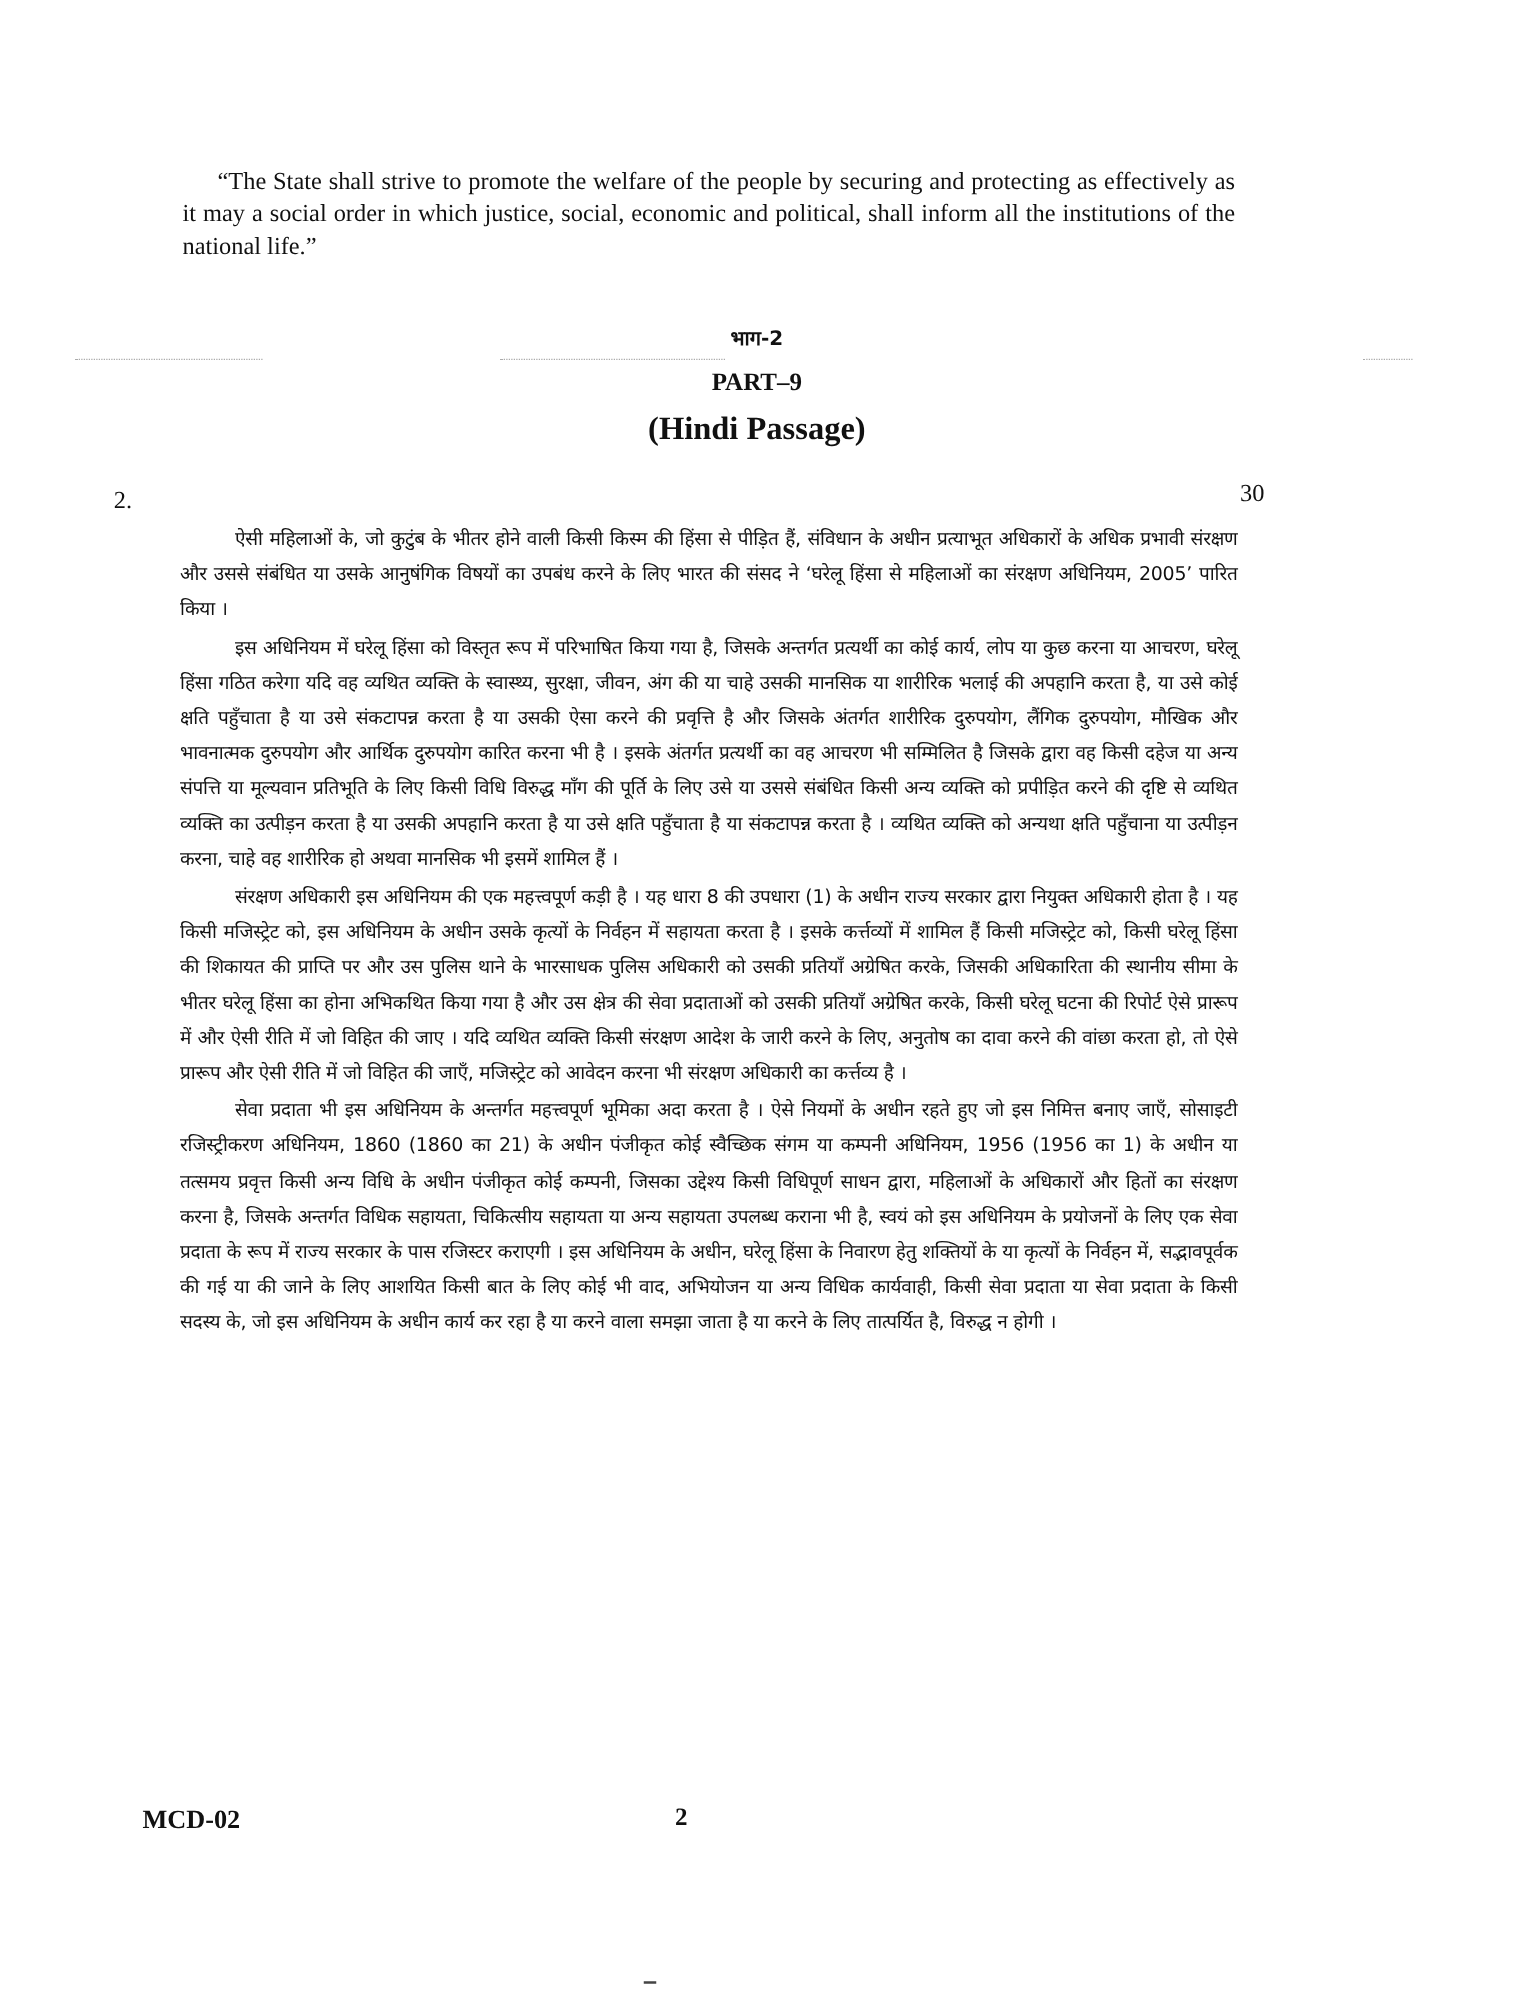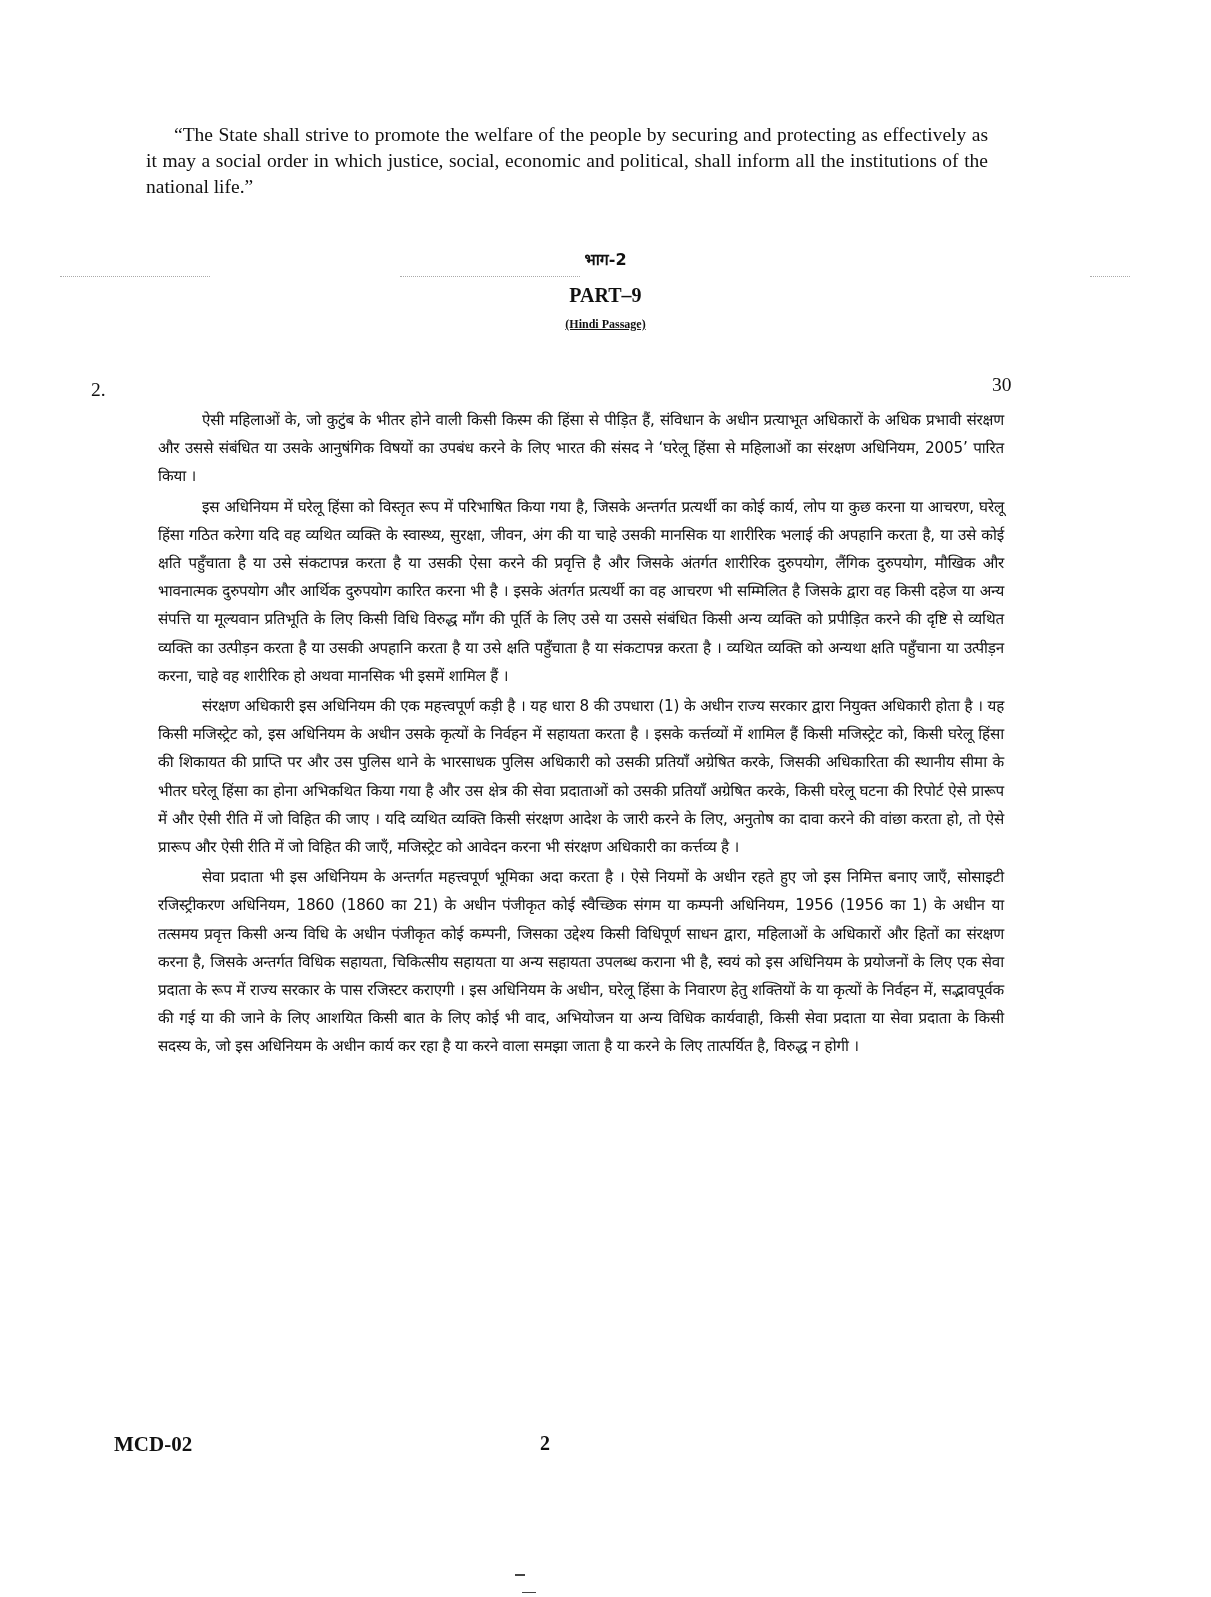--- a/index.html
+++ b/index.html
@@ -1,42 +1,42 @@
 <!DOCTYPE html>
 <html><head>
 <meta charset="utf-8">
 <style>
   html, body { margin: 0; padding: 0; background: #ffffff; }
   body {
     width: 1211px; height: 1597px; position: relative; overflow: hidden;
     color: #111; font-family: "Liberation Serif", "DejaVu Serif", serif;
   }
-  .page { position: absolute; left: 0; top: 4px; width: 1211px; height: 1423px; }
+  .page { position: absolute; left: 0; top: 15px; width: 1211px; height: 1423px; }
   .quote {
     position: absolute; left: 146px; top: 118px; width: 842px;
     font-size: 19.5px; line-height: 26px; text-align: justify;
   }
   .quote p { margin: 0; text-indent: 28px; }
   .heading {
     position: absolute; left: 0; width: 1211px; text-align: center;
     font-weight: bold;
   }
   .h-hindi { top: 244px; font-size: 16px; font-family: "DejaVu Sans", sans-serif; }
   .h-part { top: 280px; font-size: 20px; }
-  .h-sub { top: 313px; font-size: 12px; text-decoration: underline; }
+  .h-sub { top: 313px; font-size: 26px; }
   .scan-line {
     position: absolute; top: 272px; height: 1px; border-top: 1px dotted #aaa;
   }
   .q-num { position: absolute; left: 91px; top: 375px; font-size: 19.5px; }
   .q-text { position: absolute; left: 146px; top: 372px; font-size: 19.5px; }
   .q-marks { position: absolute; left: 992px; top: 370px; font-size: 19.5px; font-weight: normal; }
   .passage {
     position: absolute; left: 144px; top: 402px; width: 846px;
     font-family: "DejaVu Sans", sans-serif; font-size: 15.2px; line-height: 28.2px;
-    text-align: justify; letter-spacing: -0.2px; margin-left: 14px;
+    text-align: justify; letter-spacing: -0.2px;
   }
   .passage p { margin: 0 0 2px 0; text-indent: 44px; }
   .footer-code {
     position: absolute; left: 86px; top: 1428px; font-size: 21px; font-weight: bold; margin-left: 28px;
   }
   .footer-page {
     position: absolute; left: 540px; top: 1428px; font-size: 20px; font-weight: bold;
   }
   .mark { position: absolute; background: #444; height: 2px; }
 </style>

